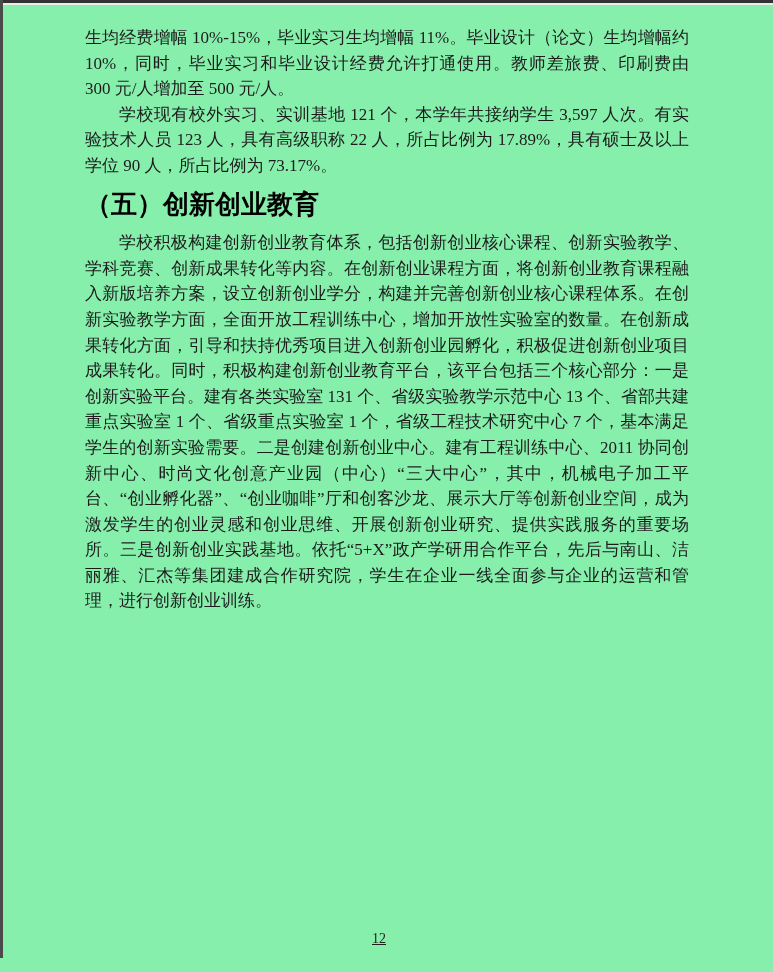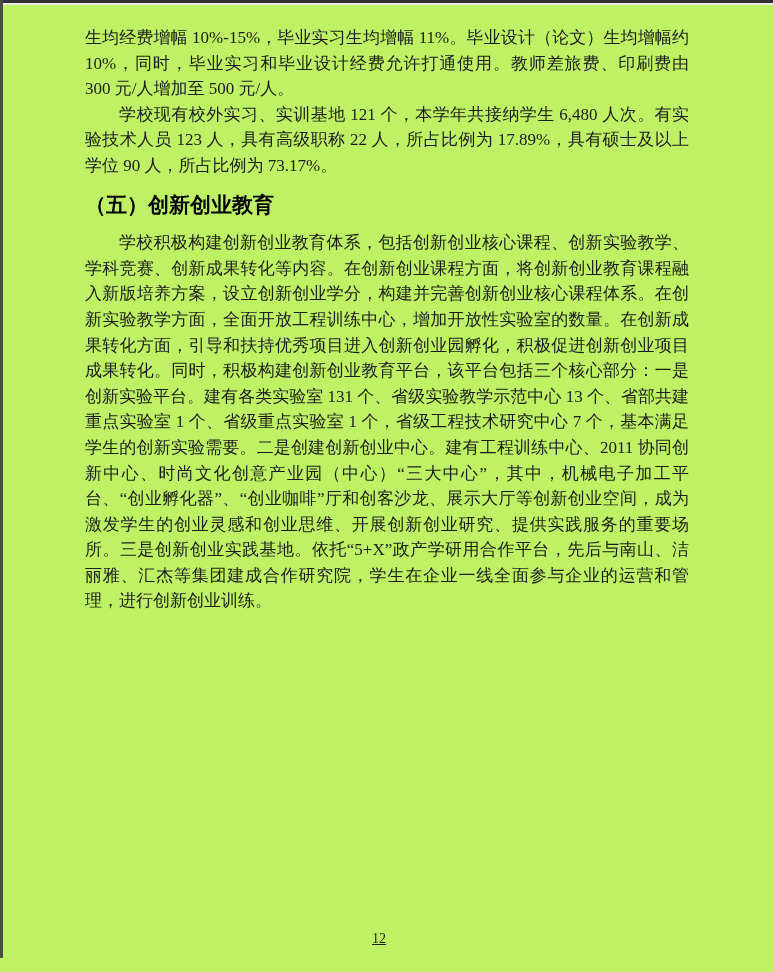--- a/index.html
+++ b/index.html
@@ -12,21 +12,21 @@
     height: 972px;
     position: relative;
     overflow: hidden;
     font-family: "Liberation Serif", "DejaVu Serif", serif;
   }
   .page {
     position: absolute;
     left: 0; top: 0;
     width: 773px;
     height: 972px;
-    background: #bef264;
+    background: #86efac;
   }
   
   .edge-top {
     position: absolute;
     top: 0; left: 0;
     width: 773px; height: 3px;
     background: #323232;
   }
   .edge-top-shade {
     position: absolute;
@@ -53,21 +53,21 @@
   }
   .para {
     margin: 0;
     text-indent: 2em;
   }
   .para.no-indent {
     text-indent: 0;
   }
   .heading {
     font-family: "Liberation Sans", "DejaVu Sans", sans-serif;
-    font-size: 21px;
+    font-size: 26px;
     font-weight: 700;
     color: #000000;
     margin: 13px 0 13px 0;
     text-indent: 0;
     text-align: left;
   }
   .page-number {
     position: absolute;
     top: 931px;
     left: 0;
@@ -82,21 +82,21 @@
 </head>
 <body>
 
 <div class="page">
   <div class="edge-top"></div>
   <div class="edge-top-shade"></div>
   <div class="edge-left"></div>
 
   <div class="content">
     <p class="para no-indent">生均经费增幅 10%-15%，毕业实习生均增幅 11%。毕业设计（论文）生均增幅约 10%，同时，毕业实习和毕业设计经费允许打通使用。教师差旅费、印刷费由 300 元/人增加至 500 元/人。</p>
-    <p class="para">学校现有校外实习、实训基地 121 个，本学年共接纳学生 6,480 人次。有实验技术人员 123 人，具有高级职称 22 人，所占比例为 17.89%，具有硕士及以上学位 90 人，所占比例为 73.17%。</p>
+    <p class="para">学校现有校外实习、实训基地 121 个，本学年共接纳学生 3,597 人次。有实验技术人员 123 人，具有高级职称 22 人，所占比例为 17.89%，具有硕士及以上学位 90 人，所占比例为 73.17%。</p>
 
     <h2 class="heading">（五）创新创业教育</h2>
 
     <p class="para">学校积极构建创新创业教育体系，包括创新创业核心课程、创新实验教学、学科竞赛、创新成果转化等内容。在创新创业课程方面，将创新创业教育课程融入新版培养方案，设立创新创业学分，构建并完善创新创业核心课程体系。在创新实验教学方面，全面开放工程训练中心，增加开放性实验室的数量。在创新成果转化方面，引导和扶持优秀项目进入创新创业园孵化，积极促进创新创业项目成果转化。同时，积极构建创新创业教育平台，该平台包括三个核心部分：一是创新实验平台。建有各类实验室 131 个、省级实验教学示范中心 13 个、省部共建重点实验室 1 个、省级重点实验室 1 个，省级工程技术研究中心 7 个，基本满足学生的创新实验需要。二是创建创新创业中心。建有工程训练中心、2011 协同创新中心、时尚文化创意产业园（中心）“三大中心”，其中，机械电子加工平台、“创业孵化器”、“创业咖啡”厅和创客沙龙、展示大厅等创新创业空间，成为激发学生的创业灵感和创业思维、开展创新创业研究、提供实践服务的重要场所。三是创新创业实践基地。依托“5+X”政产学研用合作平台，先后与南山、洁丽雅、汇杰等集团建成合作研究院，学生在企业一线全面参与企业的运营和管理，进行创新创业训练。</p>
   </div>
 
   <div class="page-number">12</div>
 </div>
 
 </body></html>

